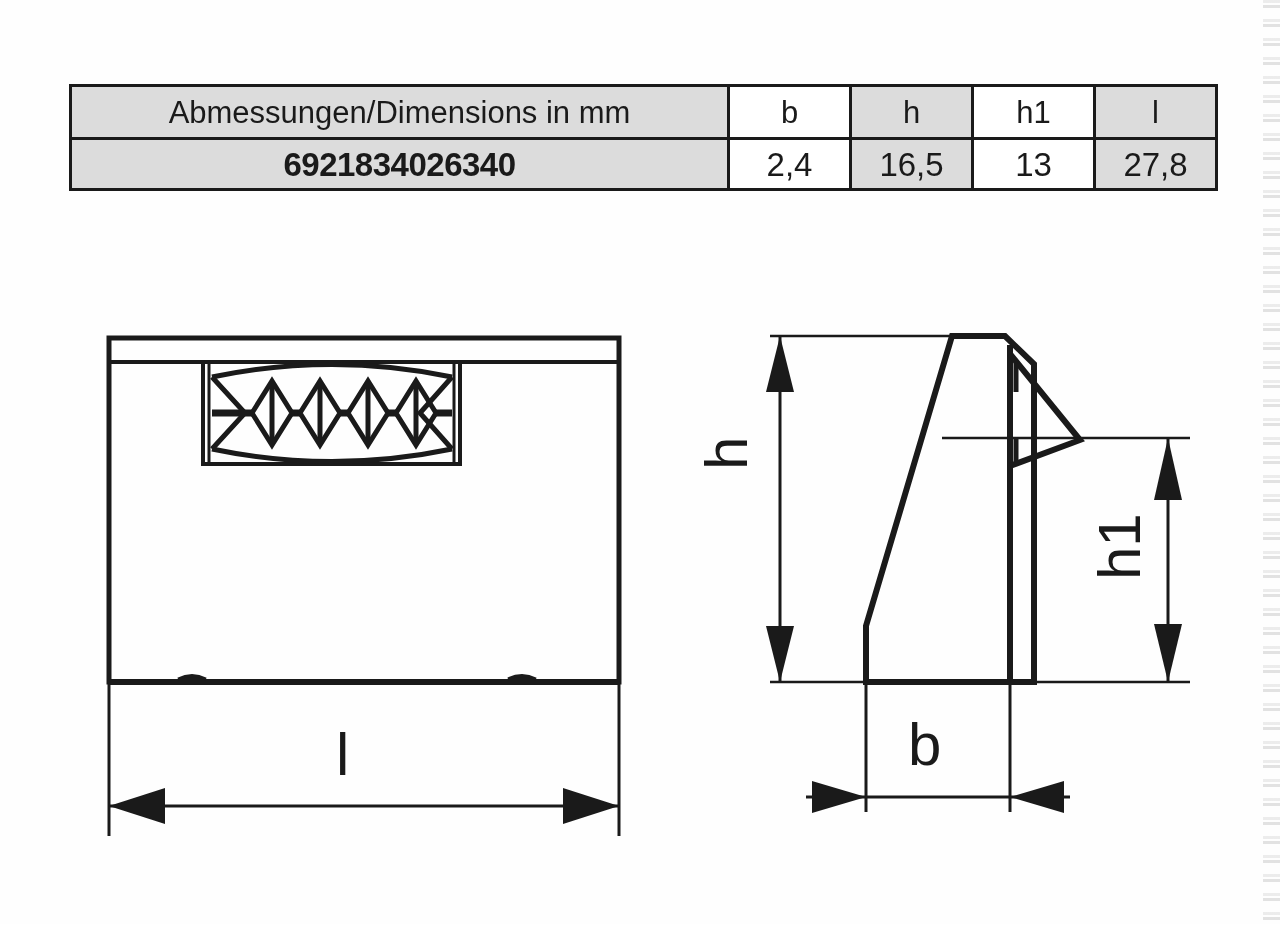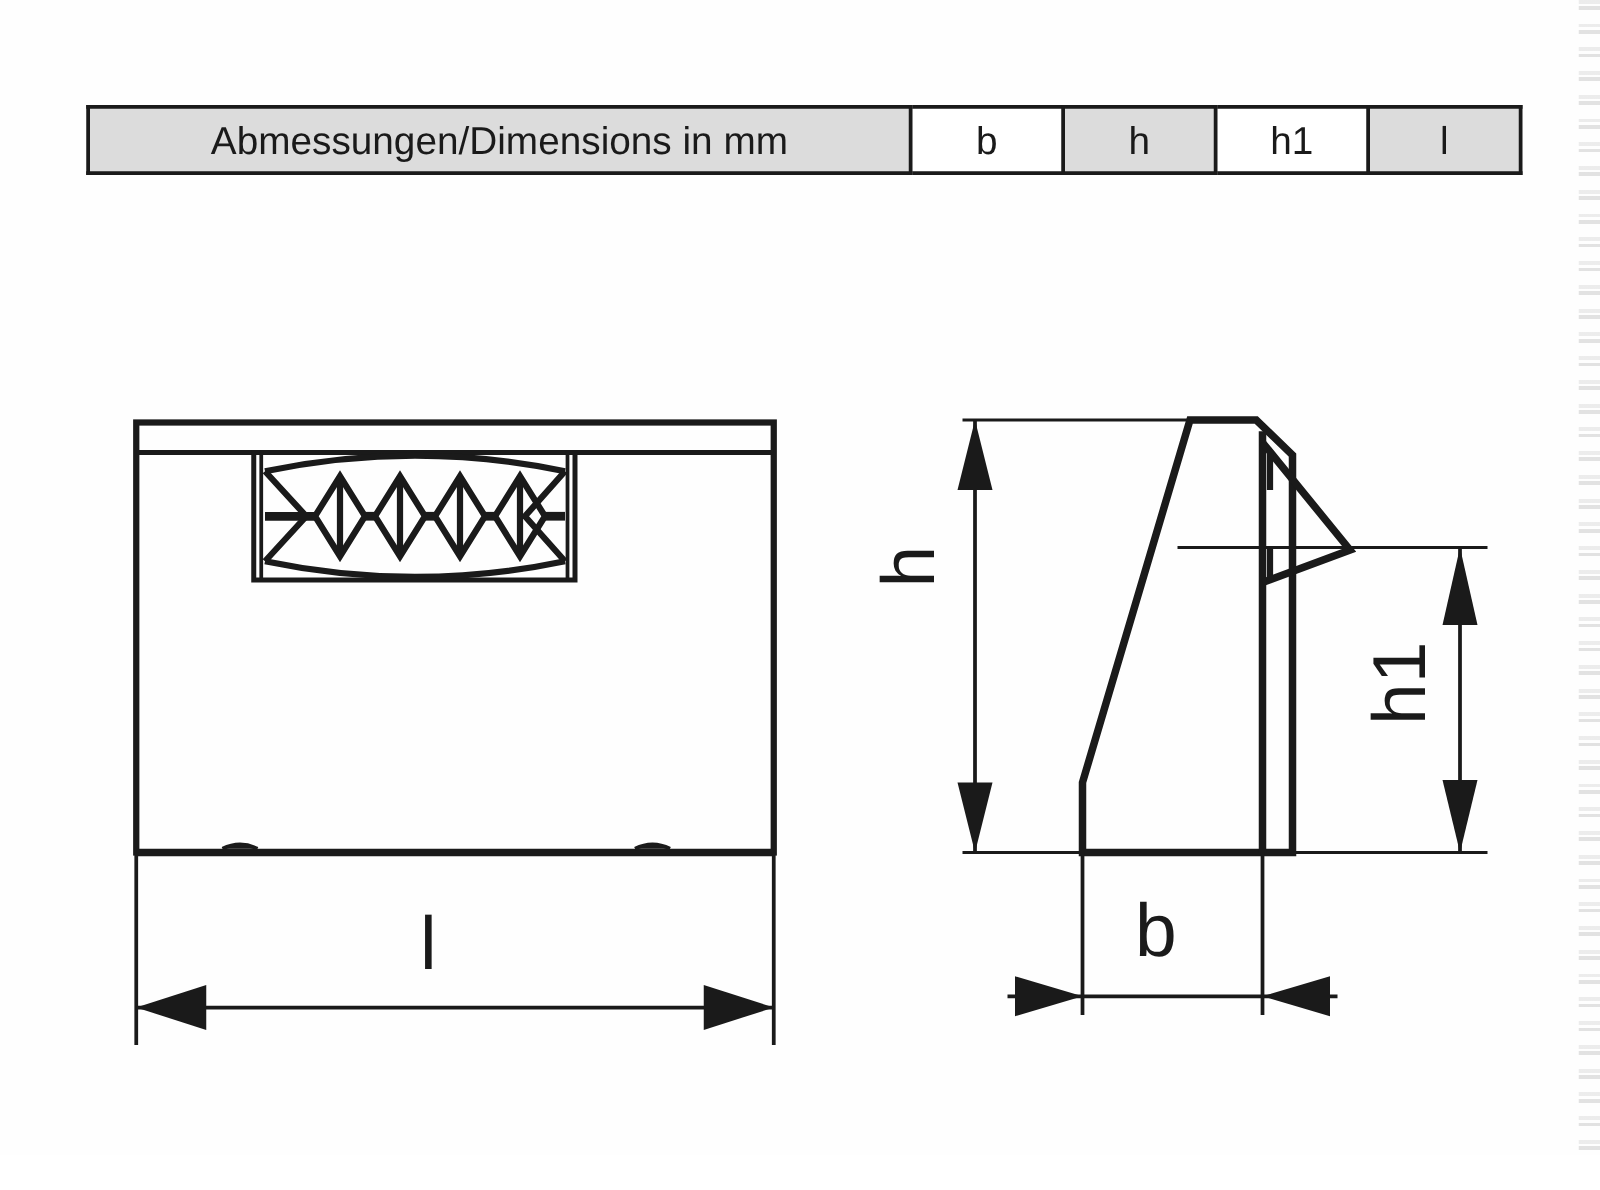--- a/index.html
+++ b/index.html
@@ -122,20 +122,27 @@
       <col class="col-dim">
     </colgroup>
     <tbody>
       <tr class="row-head">
         <td class="name-cell cell-gray">Abmessungen/Dimensions in mm</td>
         <td class="cell-white">b</td>
         <td class="cell-gray">h</td>
         <td class="cell-white">h1</td>
         <td class="cell-gray">l</td>
       </tr>
+      <tr class="row-val">
+        <td class="name-cell cell-gray part-number">6921834026340</td>
+        <td class="cell-white">2,4</td>
+        <td class="cell-gray">16,5</td>
+        <td class="cell-white">13</td>
+        <td class="cell-gray">27,8</td>
+      </tr>
     </tbody>
   </table>
 
   <svg id="drawing" viewBox="0 0 1280 952">
 
     <g>
 
       <rect x="109" y="338" width="510" height="344" fill="none" stroke="#1a1a1a" stroke-width="5"></rect>
 
       <line x1="109" y1="362" x2="619" y2="362" stroke="#1a1a1a" stroke-width="4"></line>

